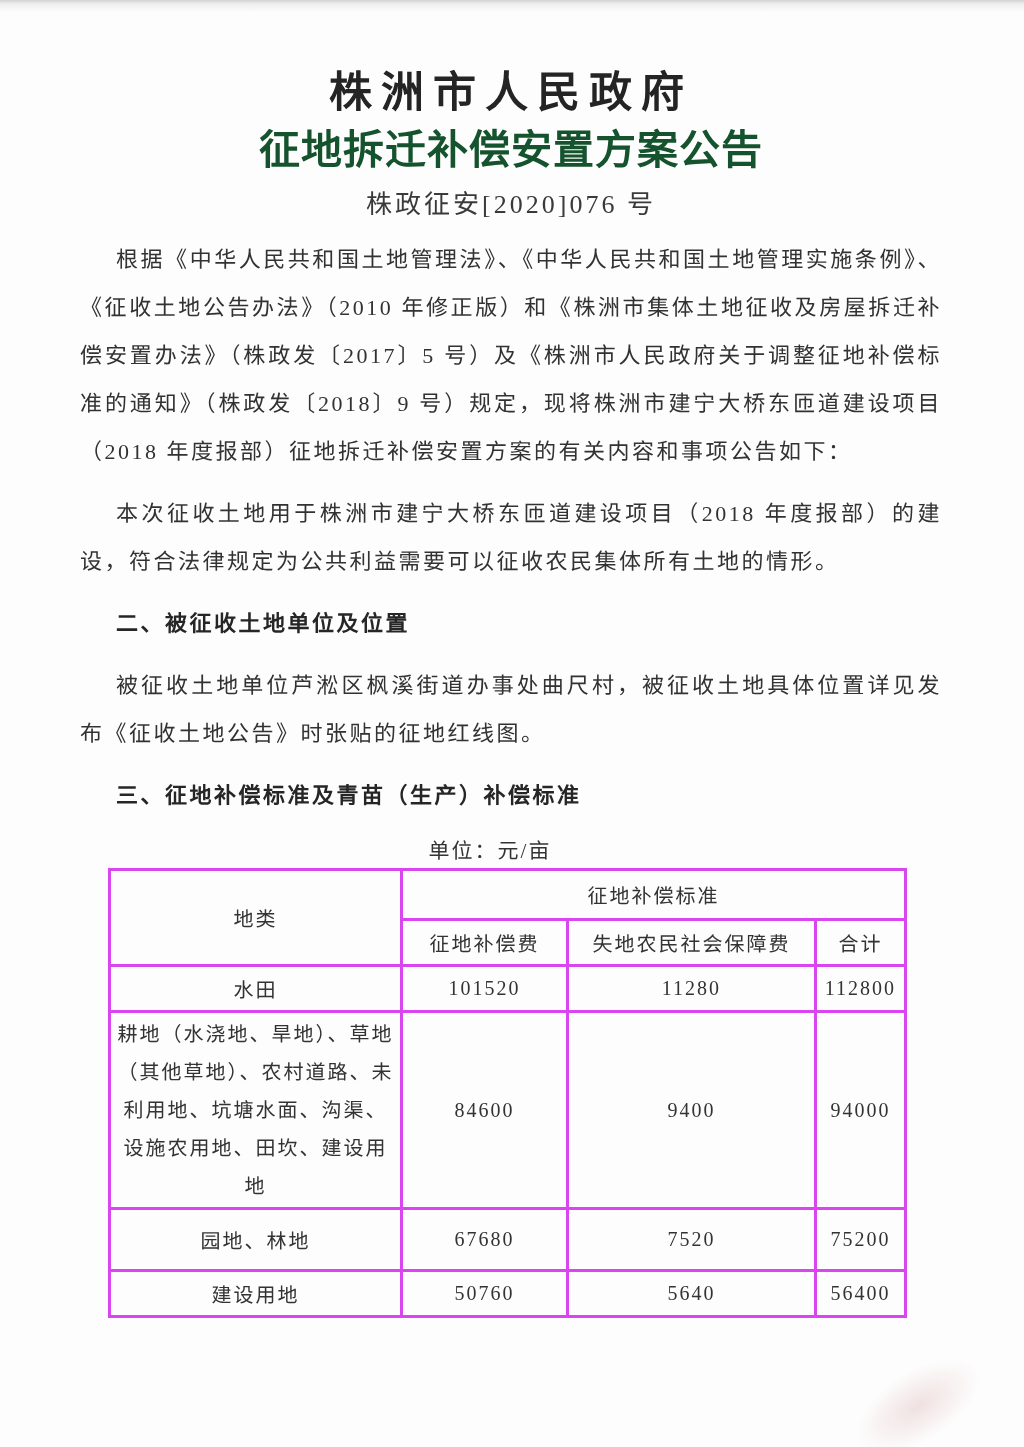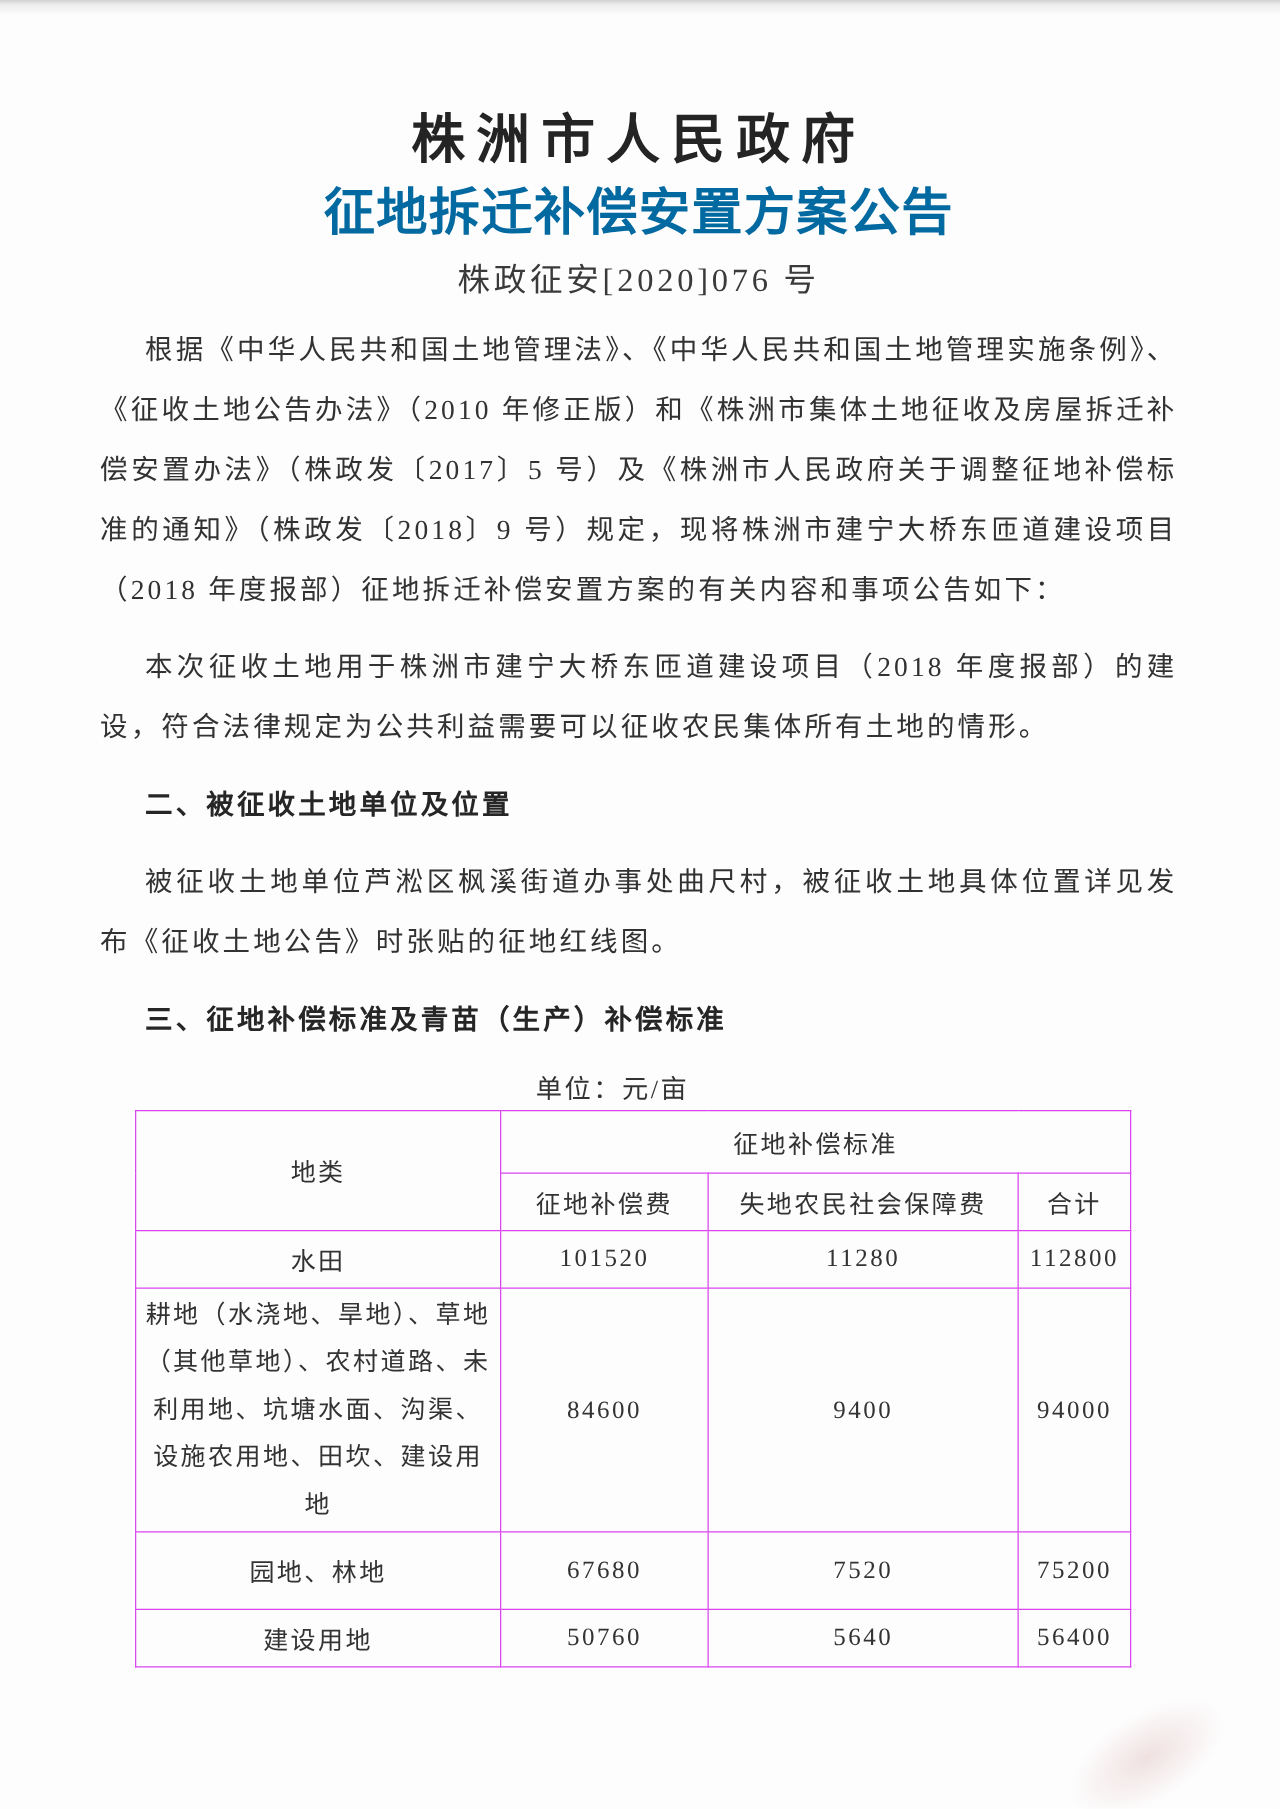--- a/index.html
+++ b/index.html
@@ -34,36 +34,36 @@
     position: absolute;
     right: 36px; bottom: 6px;
     width: 140px; height: 70px;
     background: radial-gradient(ellipse at center, rgba(205,150,150,0.28), rgba(205,150,150,0) 70%);
     transform: rotate(-32deg);
     pointer-events: none;
   }
 
   .title-1 {
     margin: 0;
-    padding-top: 84px;
+    padding-top: 64px;
     font-size: 43px;
     line-height: 58px;
     font-weight: bold;
     text-align: center;
     letter-spacing: 9px;
     color: #242424;
   }
   .title-2 {
     margin: 0;
     font-size: 41px;
     line-height: 56px;
     font-weight: bold;
     text-align: center;
     letter-spacing: 1px;
-    color: #0369a1;
+    color: #14532d;
   }
   .doc-number {
     margin-top: 8px;
     font-size: 26px;
     line-height: 38px;
     text-align: center;
     letter-spacing: 3px;
     color: #3a3a3a;
   }
 
@@ -96,21 +96,21 @@
   }
 
   table.comp-table {
     width: 796px;
     margin-left: 42px;
     border-collapse: collapse;
     border: 1.5px solid #4c4c4c;
     table-layout: fixed;
   }
   table.comp-table td {
-    border: 1px solid #d946ef;
+    border: 3px solid #d946ef;
     text-align: center;
     vertical-align: middle;
     font-size: 20px;
     letter-spacing: 2px;
     color: #333333;
     padding: 2px 6px;
     box-sizing: border-box;
   }
   td.h-row1   { height: 50px; }
   td.h-row2   { height: 46px; }

